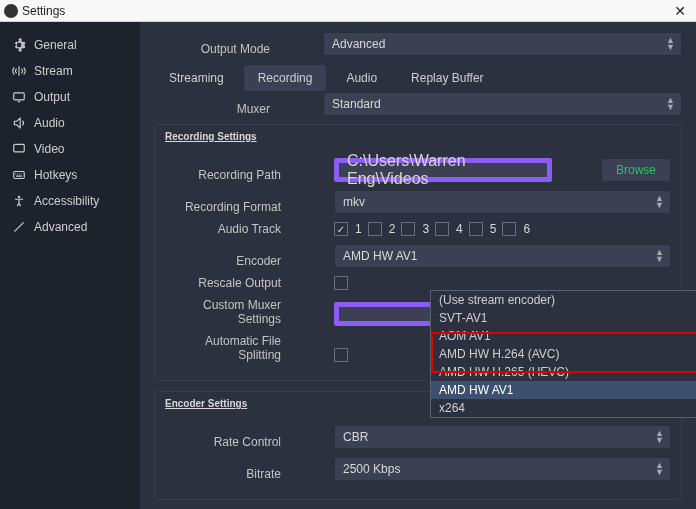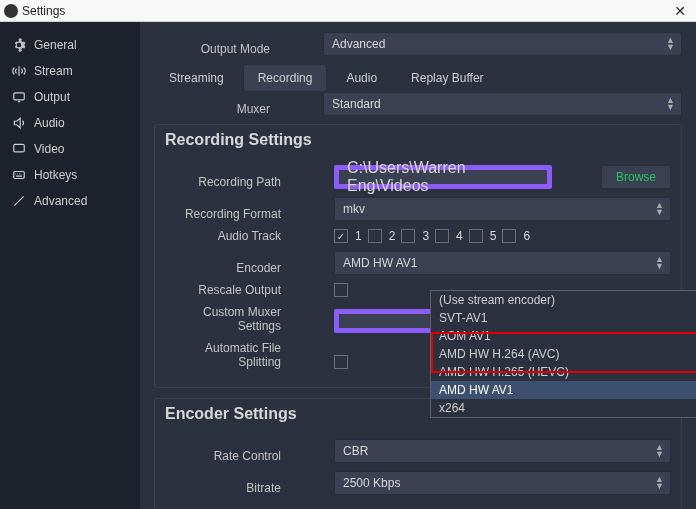--- a/index.html
+++ b/index.html
@@ -58,21 +58,21 @@
   }
   .sel .cheup, .sel .chedn { position:absolute; right:6px; font-size:9px; color:#aaa; line-height:1;}
   .sel .cheup { top:3px; }
   .sel .chedn { bottom:3px; }
   .tabs { display:flex; gap:4px; }
   .tab { padding:6px 14px; background:transparent; color:#cfcfcf; font-size:12px; border:1px solid transparent; cursor:default;}
   .tab.active { background:#3b4152; border-color:#2a2e3a; border-radius:3px;}
   .grp {
     border:1px solid #3a3f4f; border-radius:3px; padding:8px 10px 10px 10px; margin-bottom:10px;
   }
-  .grp-title { font-weight:600; color:#d8d8d8; font-size:16px; margin:-8px -10px 10px -10px; padding:6px 10px; }
+  .grp-title { font-weight:600; color:#d8d8d8; font-size:10px; margin:-8px -10px 10px -10px; padding:6px 10px;text-decoration:underline; }
   .textin {
     flex:1; background:#3b4152; border:5px solid #8b5cf6; color:#d8d8d8; height:24px; display:flex; align-items:center; padding:0 8px; font-size:16px; border-radius:2px;
   }
   .btn { background:#3b4152; border:1px solid #2a2e3a; color:#22c55e; height:24px; padding:0 14px; margin-left:6px; font-size:12px; border-radius:2px; display:flex; align-items:center; cursor:default;}
   .chk { width:14px; height:14px; border:1px solid #6a6f80; background:#2c3140; display:inline-flex; align-items:center; justify-content:center; margin-right:4px; font-size:10px; color:#d8d8d8;}
   .chk.checked::after { content:"✓"; }
   .atrack { display:flex; align-items:center; gap:6px; }
   .atrack .t { display:flex; align-items:center; gap:3px; }
   .dropdown {
     position:absolute;
@@ -139,20 +139,27 @@
     </div>
     <div class="sbitem">
       <svg viewBox="0 0 24 24">
           <rect x="3" y="6" width="18" height="12" rx="2" fill="none" stroke="#cfcfcf" stroke-width="2"></rect>
           <path d="M6 10h1M9 10h1M12 10h1M15 10h1M7 14h10" stroke="#cfcfcf" stroke-width="2"></path>
         </svg>
       <span>Hotkeys</span>
     </div>
     <div class="sbitem">
       <svg viewBox="0 0 24 24">
+          <circle cx="12" cy="5" r="2"></circle>
+          <path d="M5 9h14M12 9v7l-3 5M12 16l3 5" stroke="#cfcfcf" stroke-width="2" fill="none"></path>
+        </svg>
+      <span>Accessibility</span>
+    </div>
+    <div class="sbitem">
+      <svg viewBox="0 0 24 24">
           <path d="M4 20l6-6m4-4l6-6M14 10l-4 4" stroke="#cfcfcf" stroke-width="2"></path>
         </svg>
       <span>Advanced</span>
     </div>
   </div>
 
   <div class="main">
     <div class="row">
       <div class="lbl">Output Mode</div>
       <div class="sel">

